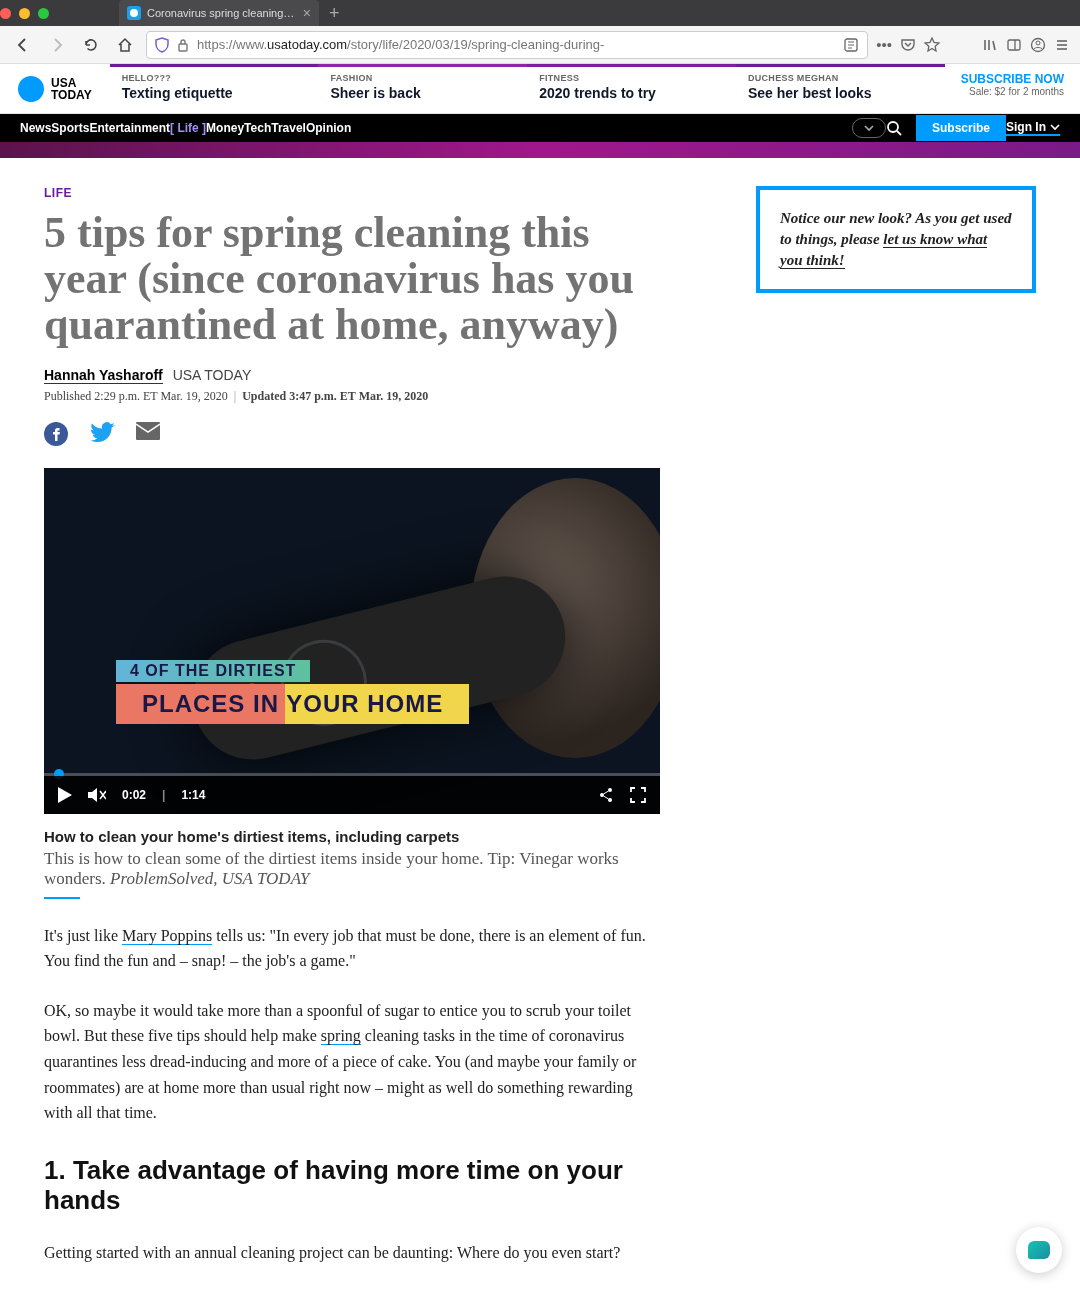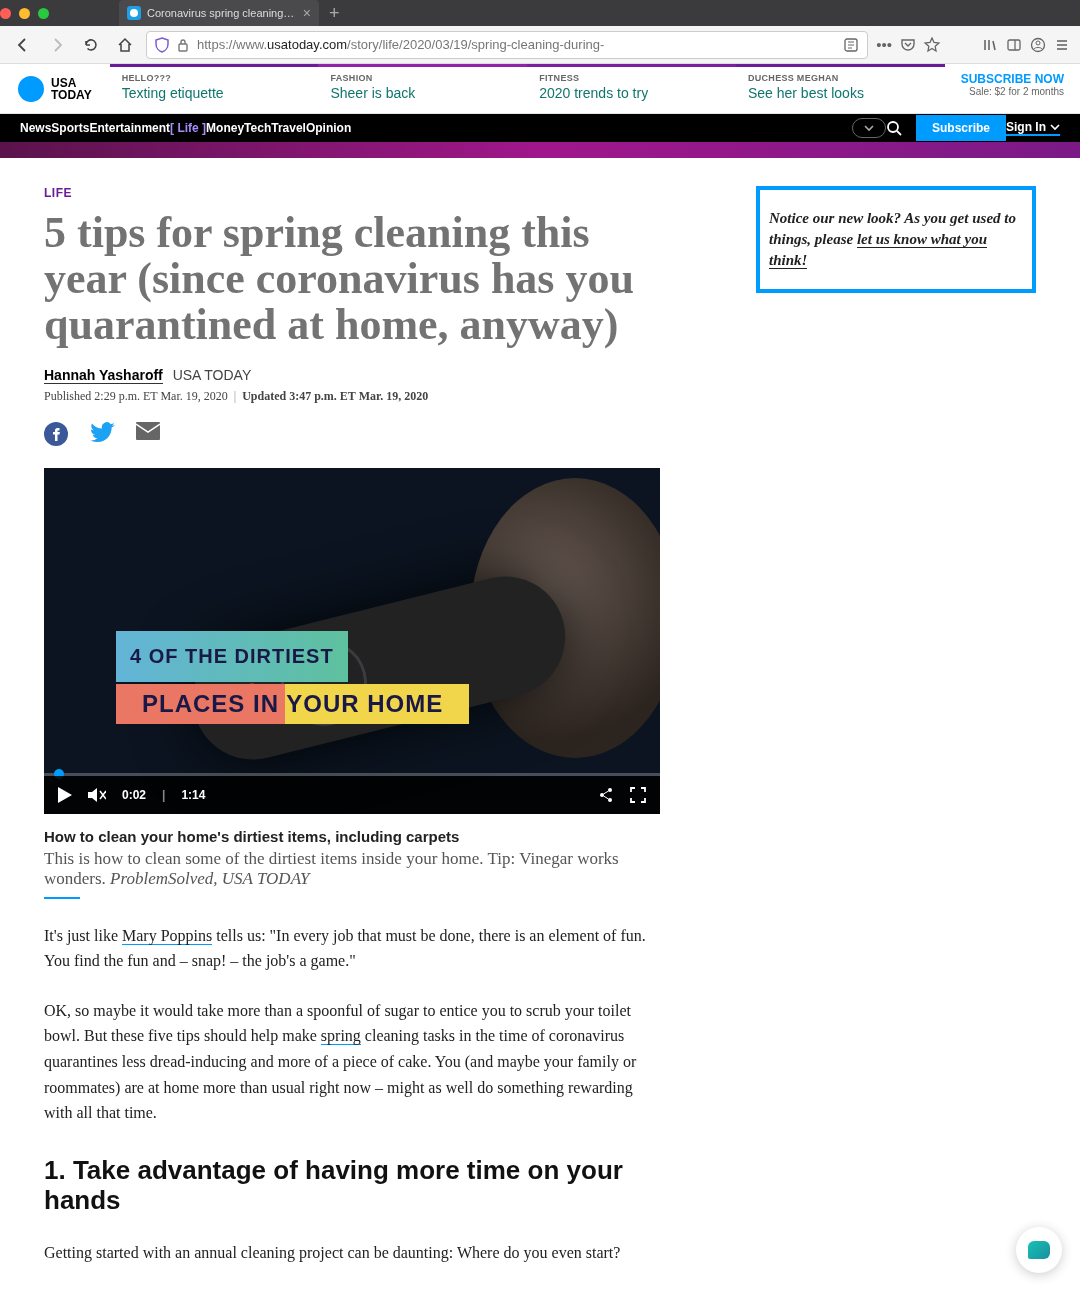--- a/index.html
+++ b/index.html
@@ -27,21 +27,21 @@
 
 .trending { display: flex; background: #fff; height: 50px; border-bottom: 1px solid #e5e5e5; }
 .logo-cell { display: flex; align-items: center; padding: 0 18px; }
 .usa-logo-circle { width: 26px; height: 26px; background: #009bff; border-radius: 50%; margin-right: 7px; }
 .usa-logo-text { font-weight: 900; font-size: 12px; line-height: 1; }
 .trend-item { flex: 1; border-top: 3px solid #6a1b9a; padding: 6px 12px 0; cursor: pointer; }
 .trend-item:nth-child(3) { border-top-color: #8e24aa; }
 .trend-item:nth-child(4) { border-top-color: #7b1fa2; }
 .trend-item:nth-child(5) { border-top-color: #6a1b9a; }
 .trend-eyebrow { font-size: 9px; font-weight: 700; color: #666; letter-spacing: 0.3px; }
-.trend-head { font-size: 14px; font-weight: 400; color: #0f766e; margin-top: 2px; }
+.trend-head { font-size: 14px; font-weight: 700; color: #0f172a; margin-top: 2px; }
 .sub-cell { padding: 8px 16px 0; text-align: right; }
 .sub-now { color: #009bff; font-size: 12px; font-weight: 900; }
 .sub-sale { color: #666; font-size: 10px; }
 
 
 .main-nav { background: #000; height: 28px; display: flex; align-items: center; padding: 0 20px; font-size: 12px; font-weight: 700; }
 .main-nav a { color: #fff; text-decoration: none; }
 .main-nav a.active { color: #a78bfa; }
 .main-nav a.active::before { content: '[ '; }
 .main-nav a.active::after { content: ' ]'; }
@@ -69,39 +69,39 @@
 
 .share-row { display: flex; gap: 22px; margin-top: 18px; }
 .share-ico { width: 24px; height: 24px; }
 
 .video-box { margin-top: 22px; background: #0b1420; height: 346px; position: relative; overflow: hidden; }
 .remote-shape { position: absolute; width: 380px; height: 120px; background: #222; border-radius: 60px; left: 145px; top: 140px; transform: rotate(-14deg); box-shadow: 0 0 60px rgba(0,0,0,0.8); }
 .remote-shape::after { content: ''; position: absolute; width: 80px; height: 80px; border: 3px solid #3a3c3f; border-radius: 50%; left: 90px; top: 18px; }
 .remote-red { position: absolute; width: 18px; height: 10px; background: #c0392b; border-radius: 4px; left: 48px; top: 44px; }
 .thumb-shape { position: absolute; width: 210px; height: 280px; background: radial-gradient(circle at 35% 40%, #6b5d55, #2c241f 70%); border-radius: 50%; right: -20px; top: 10px; }
 .video-caption-bar { position: absolute; bottom: 90px; left: 72px; }
-.vc-line1 { background: linear-gradient(90deg, #63b4d8, #5ec19e); color: #1a1846; font-weight: 900; font-size: 20px; padding: 14px 14px; display: inline-block; font-family: Arial Black, sans-serif; letter-spacing: 1px; }
+.vc-line1 { background: linear-gradient(90deg, #63b4d8, #5ec19e); color: #1a1846; font-weight: 900; font-size: 16px; padding: 2px 14px; display: inline-block; font-family: Arial Black, sans-serif; letter-spacing: 1px; }
 .vc-line2 { background: linear-gradient(90deg, #e97764 0%, #e97764 48%, #f1d54a 48%); color: #1a1846; font-weight: 900; font-size: 24px; padding: 6px 26px; display: inline-block; margin-top: 2px; font-family: Arial Black, sans-serif; letter-spacing: 1px; }
 .video-controls { position: absolute; bottom: 0; left: 0; right: 0; height: 38px; background: rgba(0,0,0,0.85); display: flex; align-items: center; padding: 0 14px; gap: 16px; color: #fff; font-size: 12px; font-weight: 700; }
 .progress-track { position: absolute; bottom: 38px; left: 0; right: 0; height: 3px; background: rgba(255,255,255,0.25); }
 .progress-dot { position: absolute; left: 10px; top: -4px; width: 10px; height: 10px; background: #009bff; border-radius: 50%; }
 .vc-spacer { flex: 1; }
 .vc-sep { color: #888; }
 
 .vid-title { font-weight: 900; font-size: 15px; color: #222; margin-top: 14px; }
 .vid-desc { font-family: Georgia, serif; font-size: 17px; color: #555; margin-top: 4px; }
 .vid-desc .credit { font-style: italic; }
 .vid-underline { width: 36px; height: 2px; background: #009bff; margin-top: 8px; }
 
 .body-p { font-family: Georgia, serif; font-size: 16px; color: #222; line-height: 1.6; margin-top: 24px; }
 .body-p a { color: #222; border-bottom: 1px solid #009bff; text-decoration: none; }
 
 .h2 { font-family: Arial Black, Arial, sans-serif; font-weight: 900; font-size: 26px; color: #111; margin-top: 30px; line-height: 1.15; }
 
-.callout { border: 4px solid #009bff; padding: 18px 9px; font-family: Georgia, serif; font-style: italic; font-weight: 700; font-size: 15px; color: #222; line-height: 1.4; }
+.callout { border: 4px solid #009bff; padding: 18px 20px; font-family: Georgia, serif; font-style: italic; font-weight: 700; font-size: 15px; color: #222; line-height: 1.4; }
 .callout a { border-bottom: 1px solid #222; }
 
 .chat-bubble { position: fixed; right: 18px; bottom: 18px; width: 46px; height: 46px; background: #fff; border-radius: 50%; box-shadow: 0 2px 12px rgba(0,0,0,0.2); display: flex; align-items: center; justify-content: center; }
 .chat-bubble-inner { width: 22px; height: 18px; background: linear-gradient(135deg, #17c1b4, #1a8fa0); border-radius: 6px 6px 6px 2px; }
 
 svg { display: block; }
 </style>
 </head>
 <body>
 

